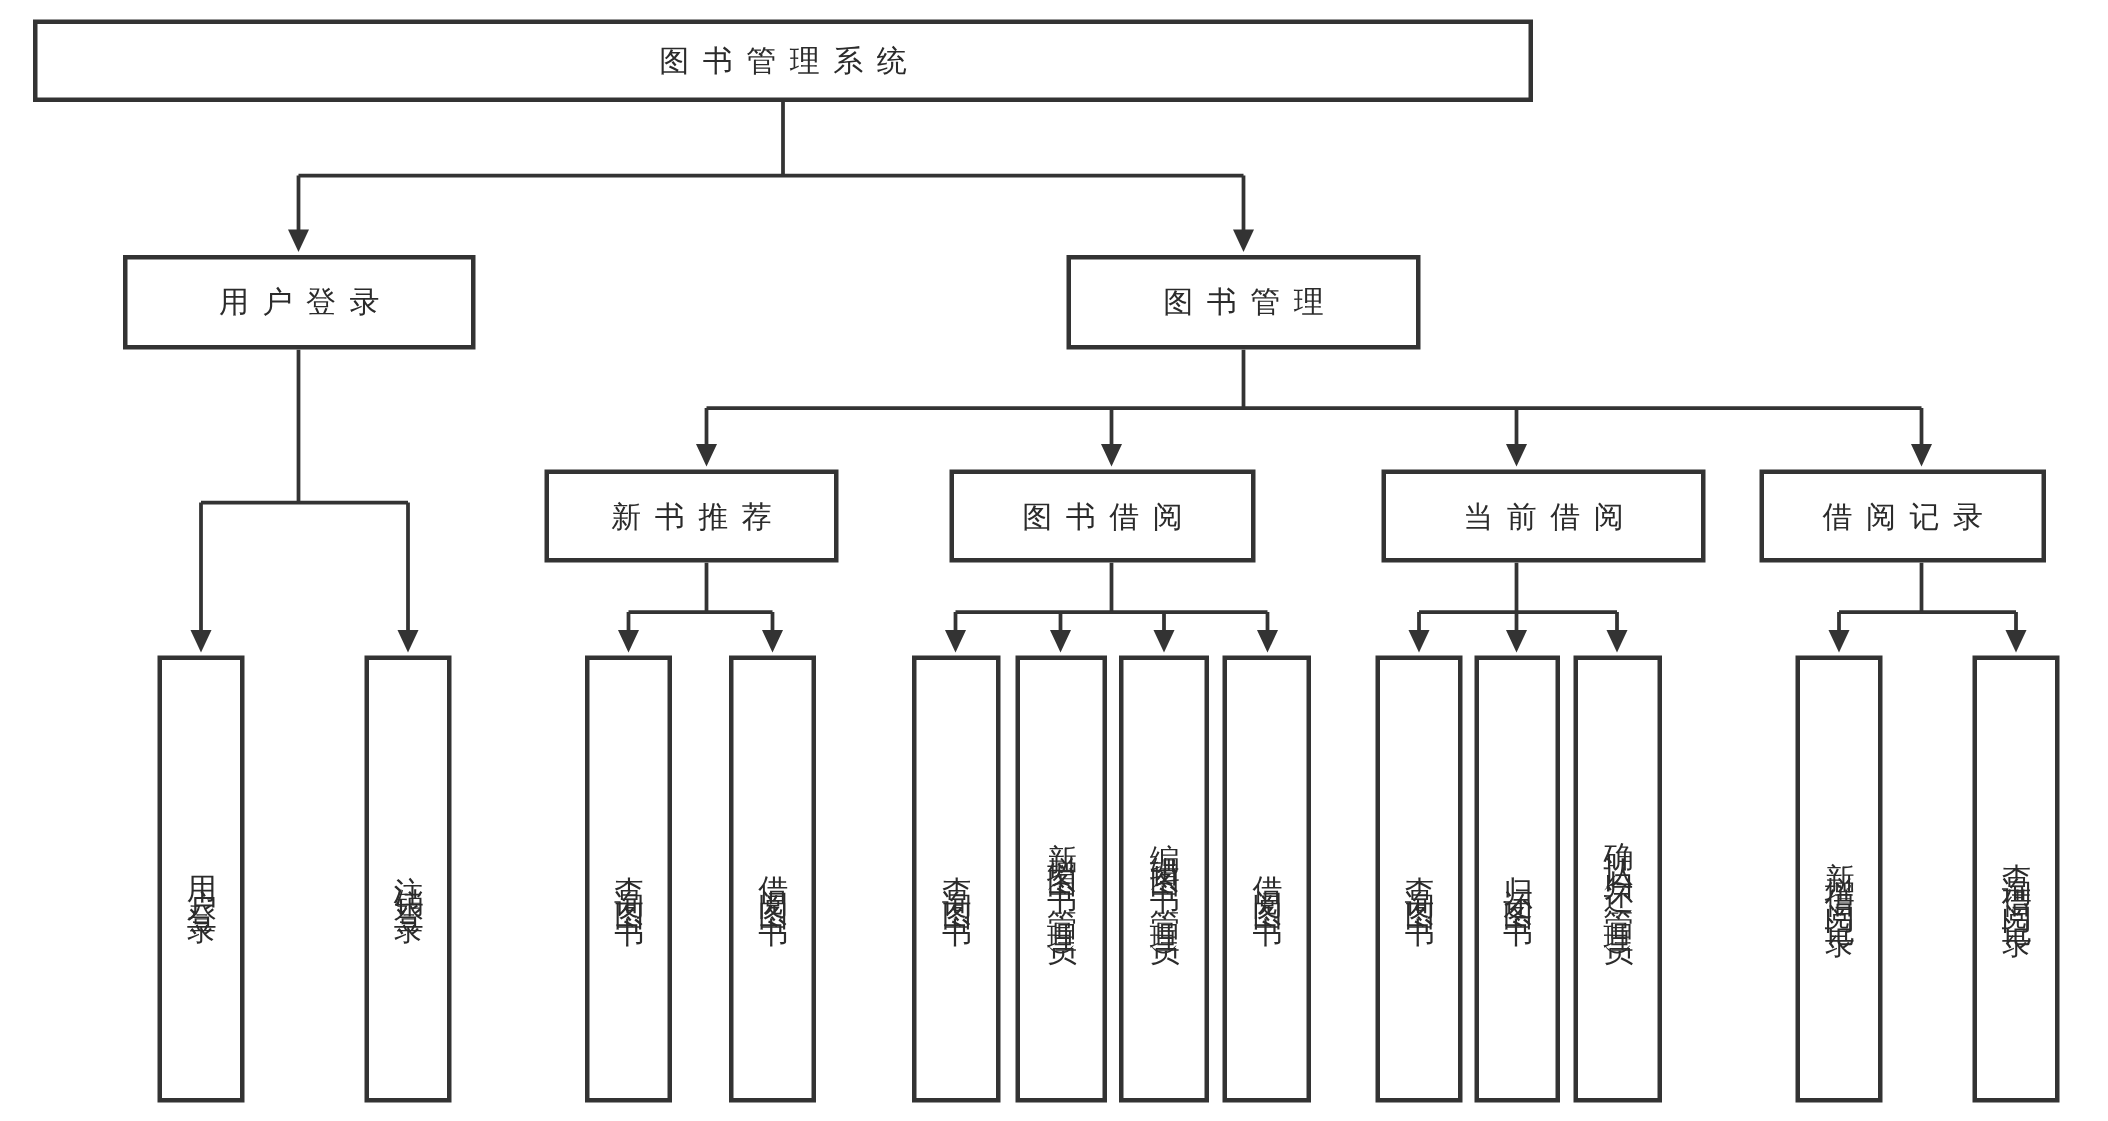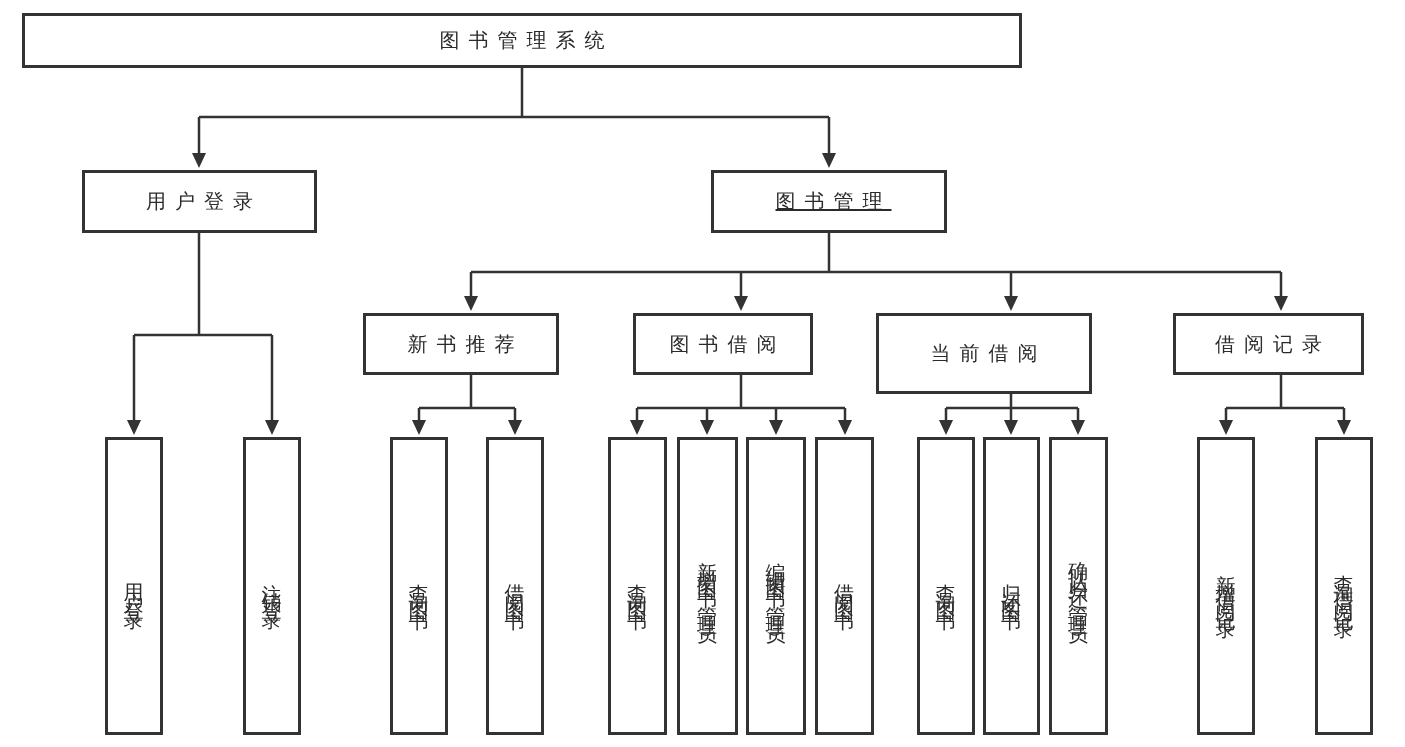--- a/index.html
+++ b/index.html
@@ -96,31 +96,31 @@
       </g>
   </svg>
 
   <div class="node h" style="left:22px;top:13px;width:1000px;height:55px;text-align:center;">
     <span>图书管理系统</span>
   </div>
 
   <div class="node h" style="left:82px;top:170px;width:235px;height:63px;">
     <span>用户登录</span>
   </div>
-  <div class="node h" style="left:711px;top:170px;width:236px;height:63px;text-decoration:underline;">
+  <div class="node h" style="left:711px;top:170px;width:236px;height:63px;">
     <span>图书管理</span>
   </div>
 
   <div class="node h" style="left:363px;top:313px;width:196px;height:62px;">
     <span>新书推荐</span>
   </div>
-  <div class="node h" style="left:633px;top:313px;width:180px;height:62px;">
+  <div class="node h" style="left:633px;top:313px;width:204px;height:62px;">
     <span>图书借阅</span>
   </div>
-  <div class="node h" style="left:876px;top:313px;width:216px;height:81px;">
+  <div class="node h" style="left:921px;top:313px;width:216px;height:62px;">
     <span>当前借阅</span>
   </div>
   <div class="node h" style="left:1173px;top:313px;width:191px;height:62px;justify-content:center;">
     <span>借阅记录</span>
   </div>
 
   <div class="node v" style="left:105px;top:437px;width:58px;height:298px;">
     <span>用户登录</span>
   </div>
   <div class="node v" style="left:243px;top:437px;width:58px;height:298px;">

